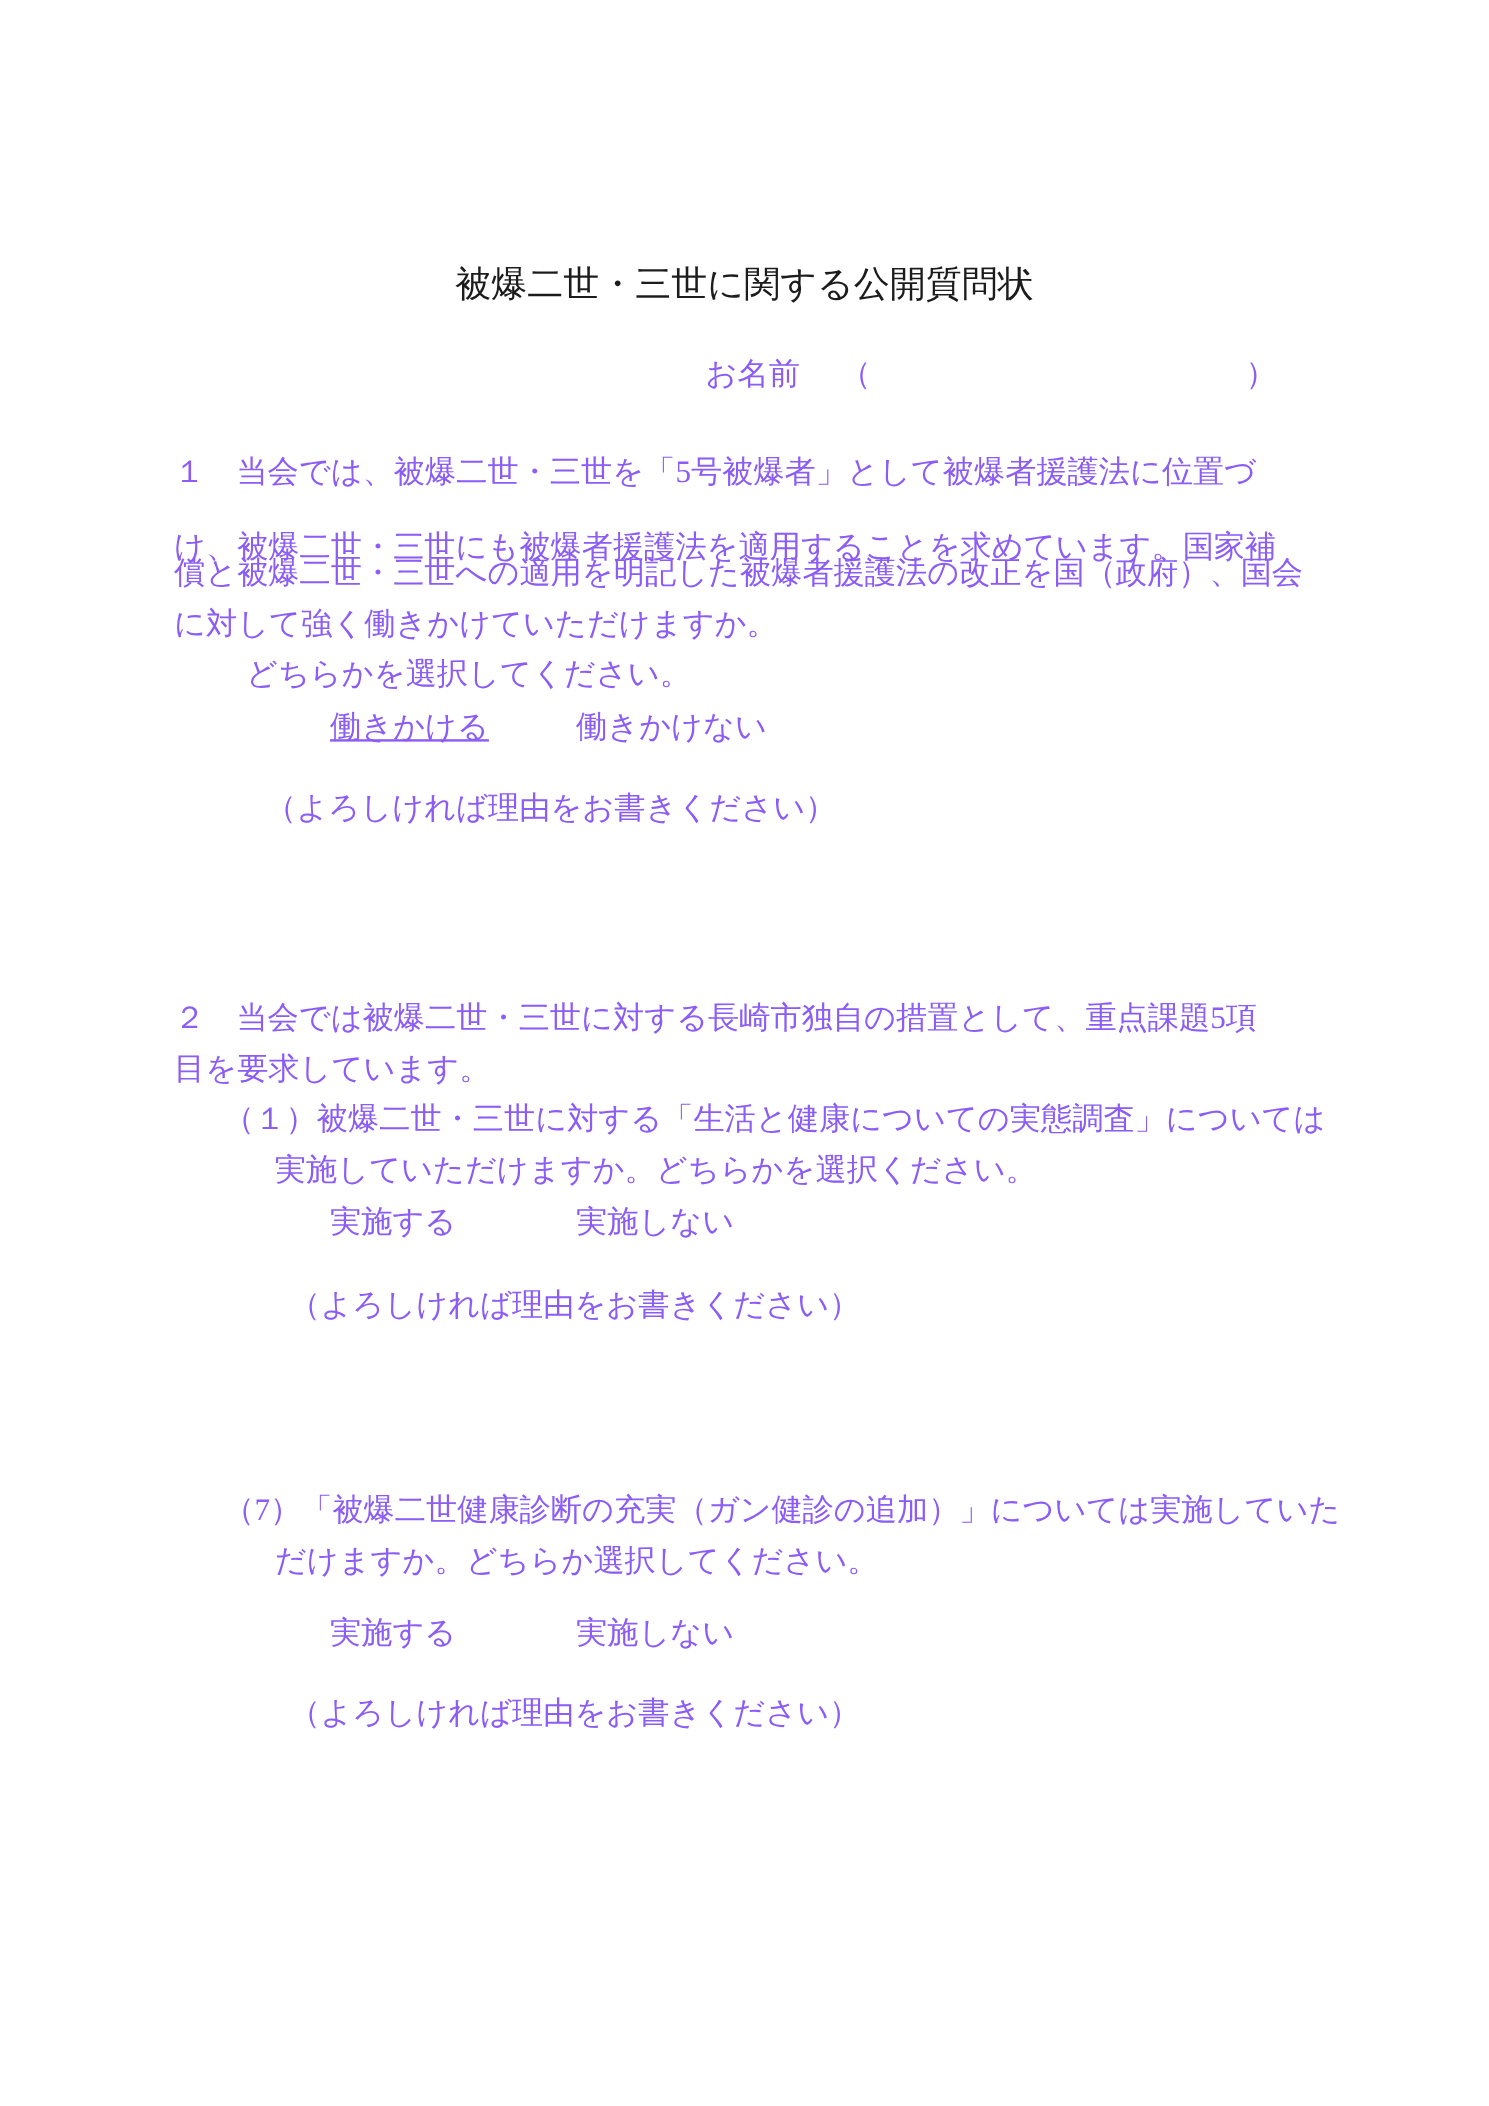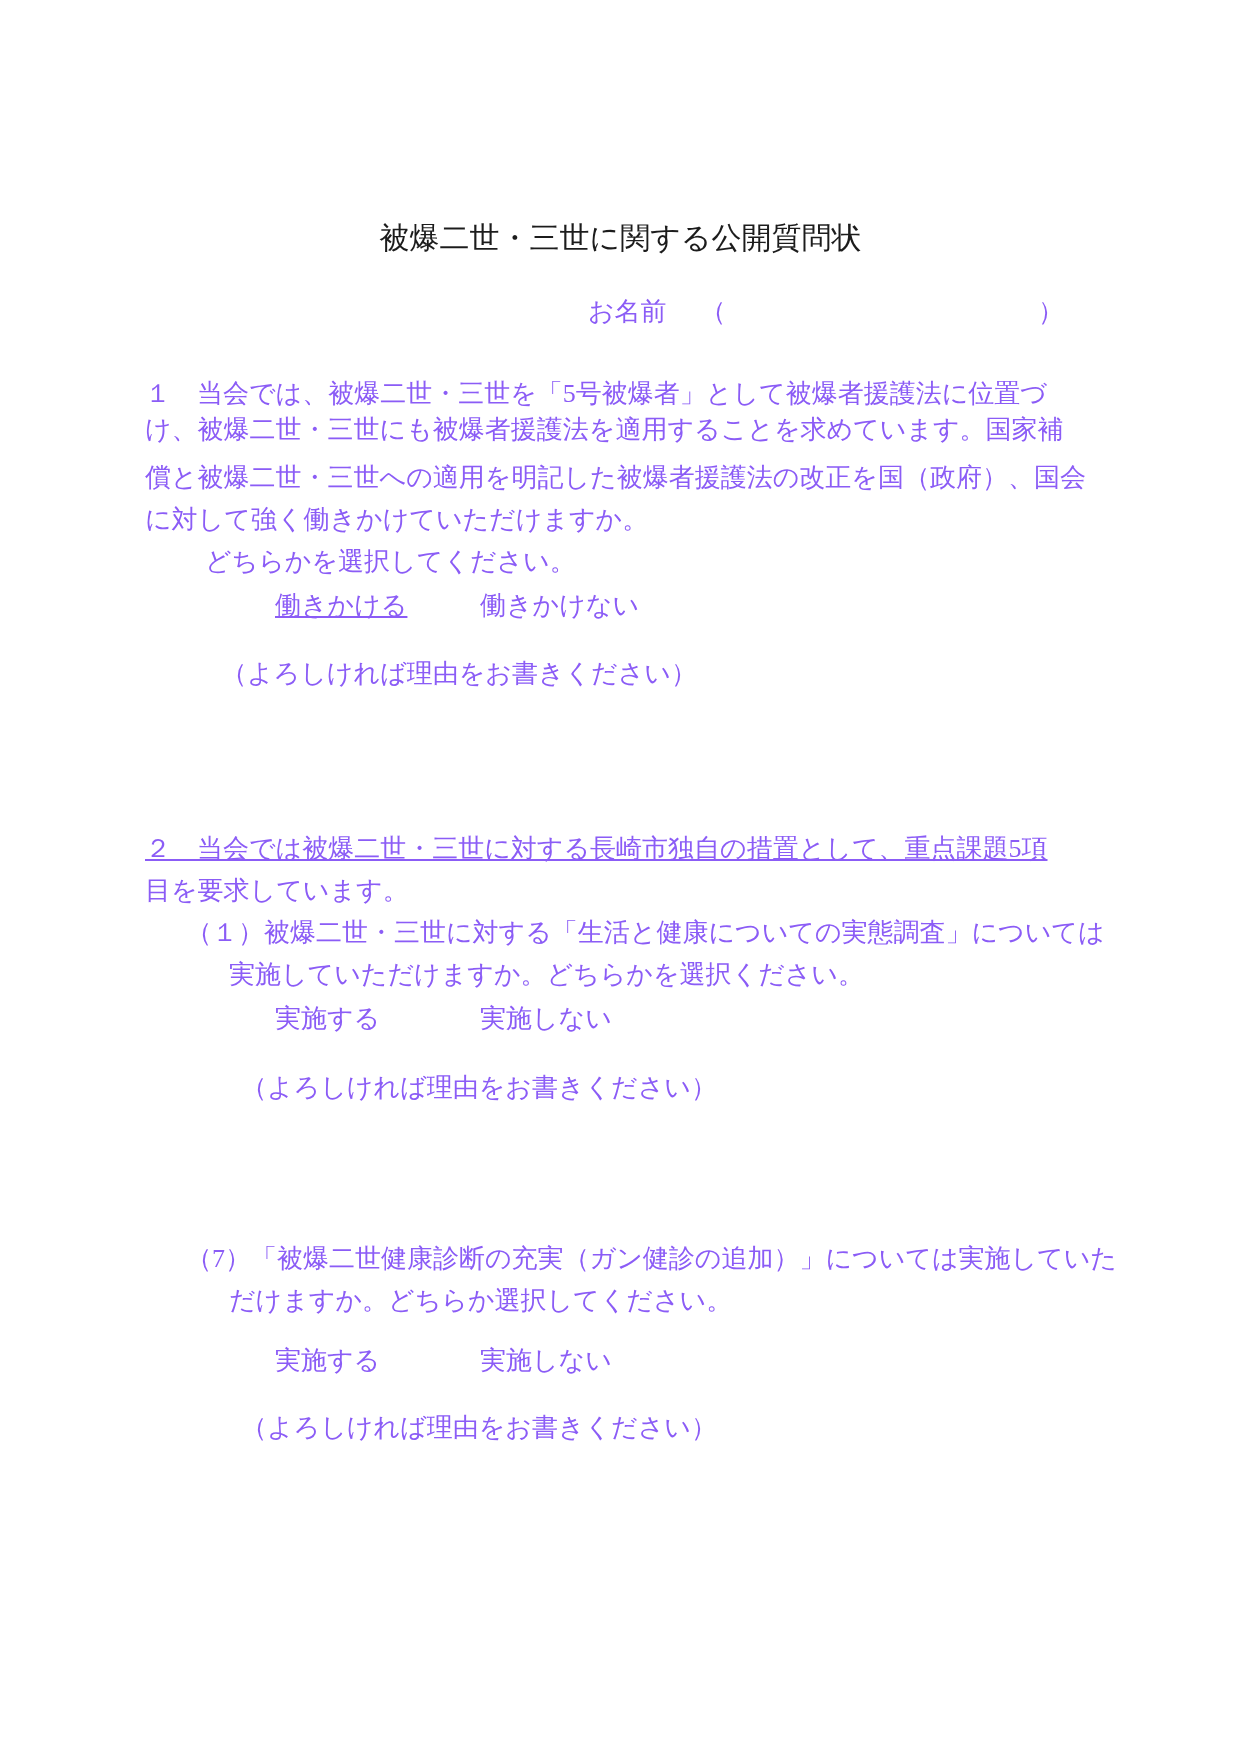--- a/index.html
+++ b/index.html
@@ -44,31 +44,31 @@
 
   <div>
     <span class="t" style="top:296px; left:588px;">お名前</span>
     <span class="t" style="top:296px; left:700px;">（</span>
     <span class="t" style="top:296px; left:700px; width:338px;"></span>
     <span class="t" style="top:296px; left:1038px;">）</span>
   </div>
 
   <div>
     <div class="t" style="top:378px; left:145px;">１　当会では、被爆二世・三世を「5号被爆者」として被爆者援護法に位置づ</div>
-    <div class="t" style="top:414px; left:145px;">け、被爆二世・三世にも被爆者援護法を適用することを求めています。国家補</div>
+    <div class="t" style="top:440px; left:145px;">け、被爆二世・三世にも被爆者援護法を適用することを求めています。国家補</div>
     <div class="t" style="top:462px; left:145px;">償と被爆二世・三世への適用を明記した被爆者援護法の改正を国（政府）、国会</div>
     <div class="t" style="top:504px; left:145px;">に対して強く働きかけていただけますか。</div>
     <div class="t" style="top:546px; left:205px;">どちらかを選択してください。</div>
     <span class="t" style="top:590px; left:275px;text-decoration:underline;">働きかける</span>
     <span class="t" style="top:590px; left:480px;">働きかけない</span>
     <div class="t" style="top:658px; left:221px;">（よろしければ理由をお書きください）</div>
   </div>
 
   <div>
-    <div class="t" style="top:833px; left:145px;text-decoration:underline;">２　当会では被爆二世・三世に対する長崎市独自の措置として、重点課題5項</div>
+    <div class="t" style="top:833px; left:145px;">２　当会では被爆二世・三世に対する長崎市独自の措置として、重点課題5項</div>
     <div class="t" style="top:875px; left:145px;">目を要求しています。</div>
 
     <div>
       <div class="t" style="top:917px; left:186px;">（１）被爆二世・三世に対する「生活と健康についての実態調査」については</div>
       <div class="t" style="top:959px; left:229px;">実施していただけますか。どちらかを選択ください。</div>
       <span class="t" style="top:1003px; left:275px;">実施する</span>
       <span class="t" style="top:1003px; left:480px;">実施しない</span>
       <div class="t" style="top:1072px; left:241px;">（よろしければ理由をお書きください）</div>
     </div>
 

